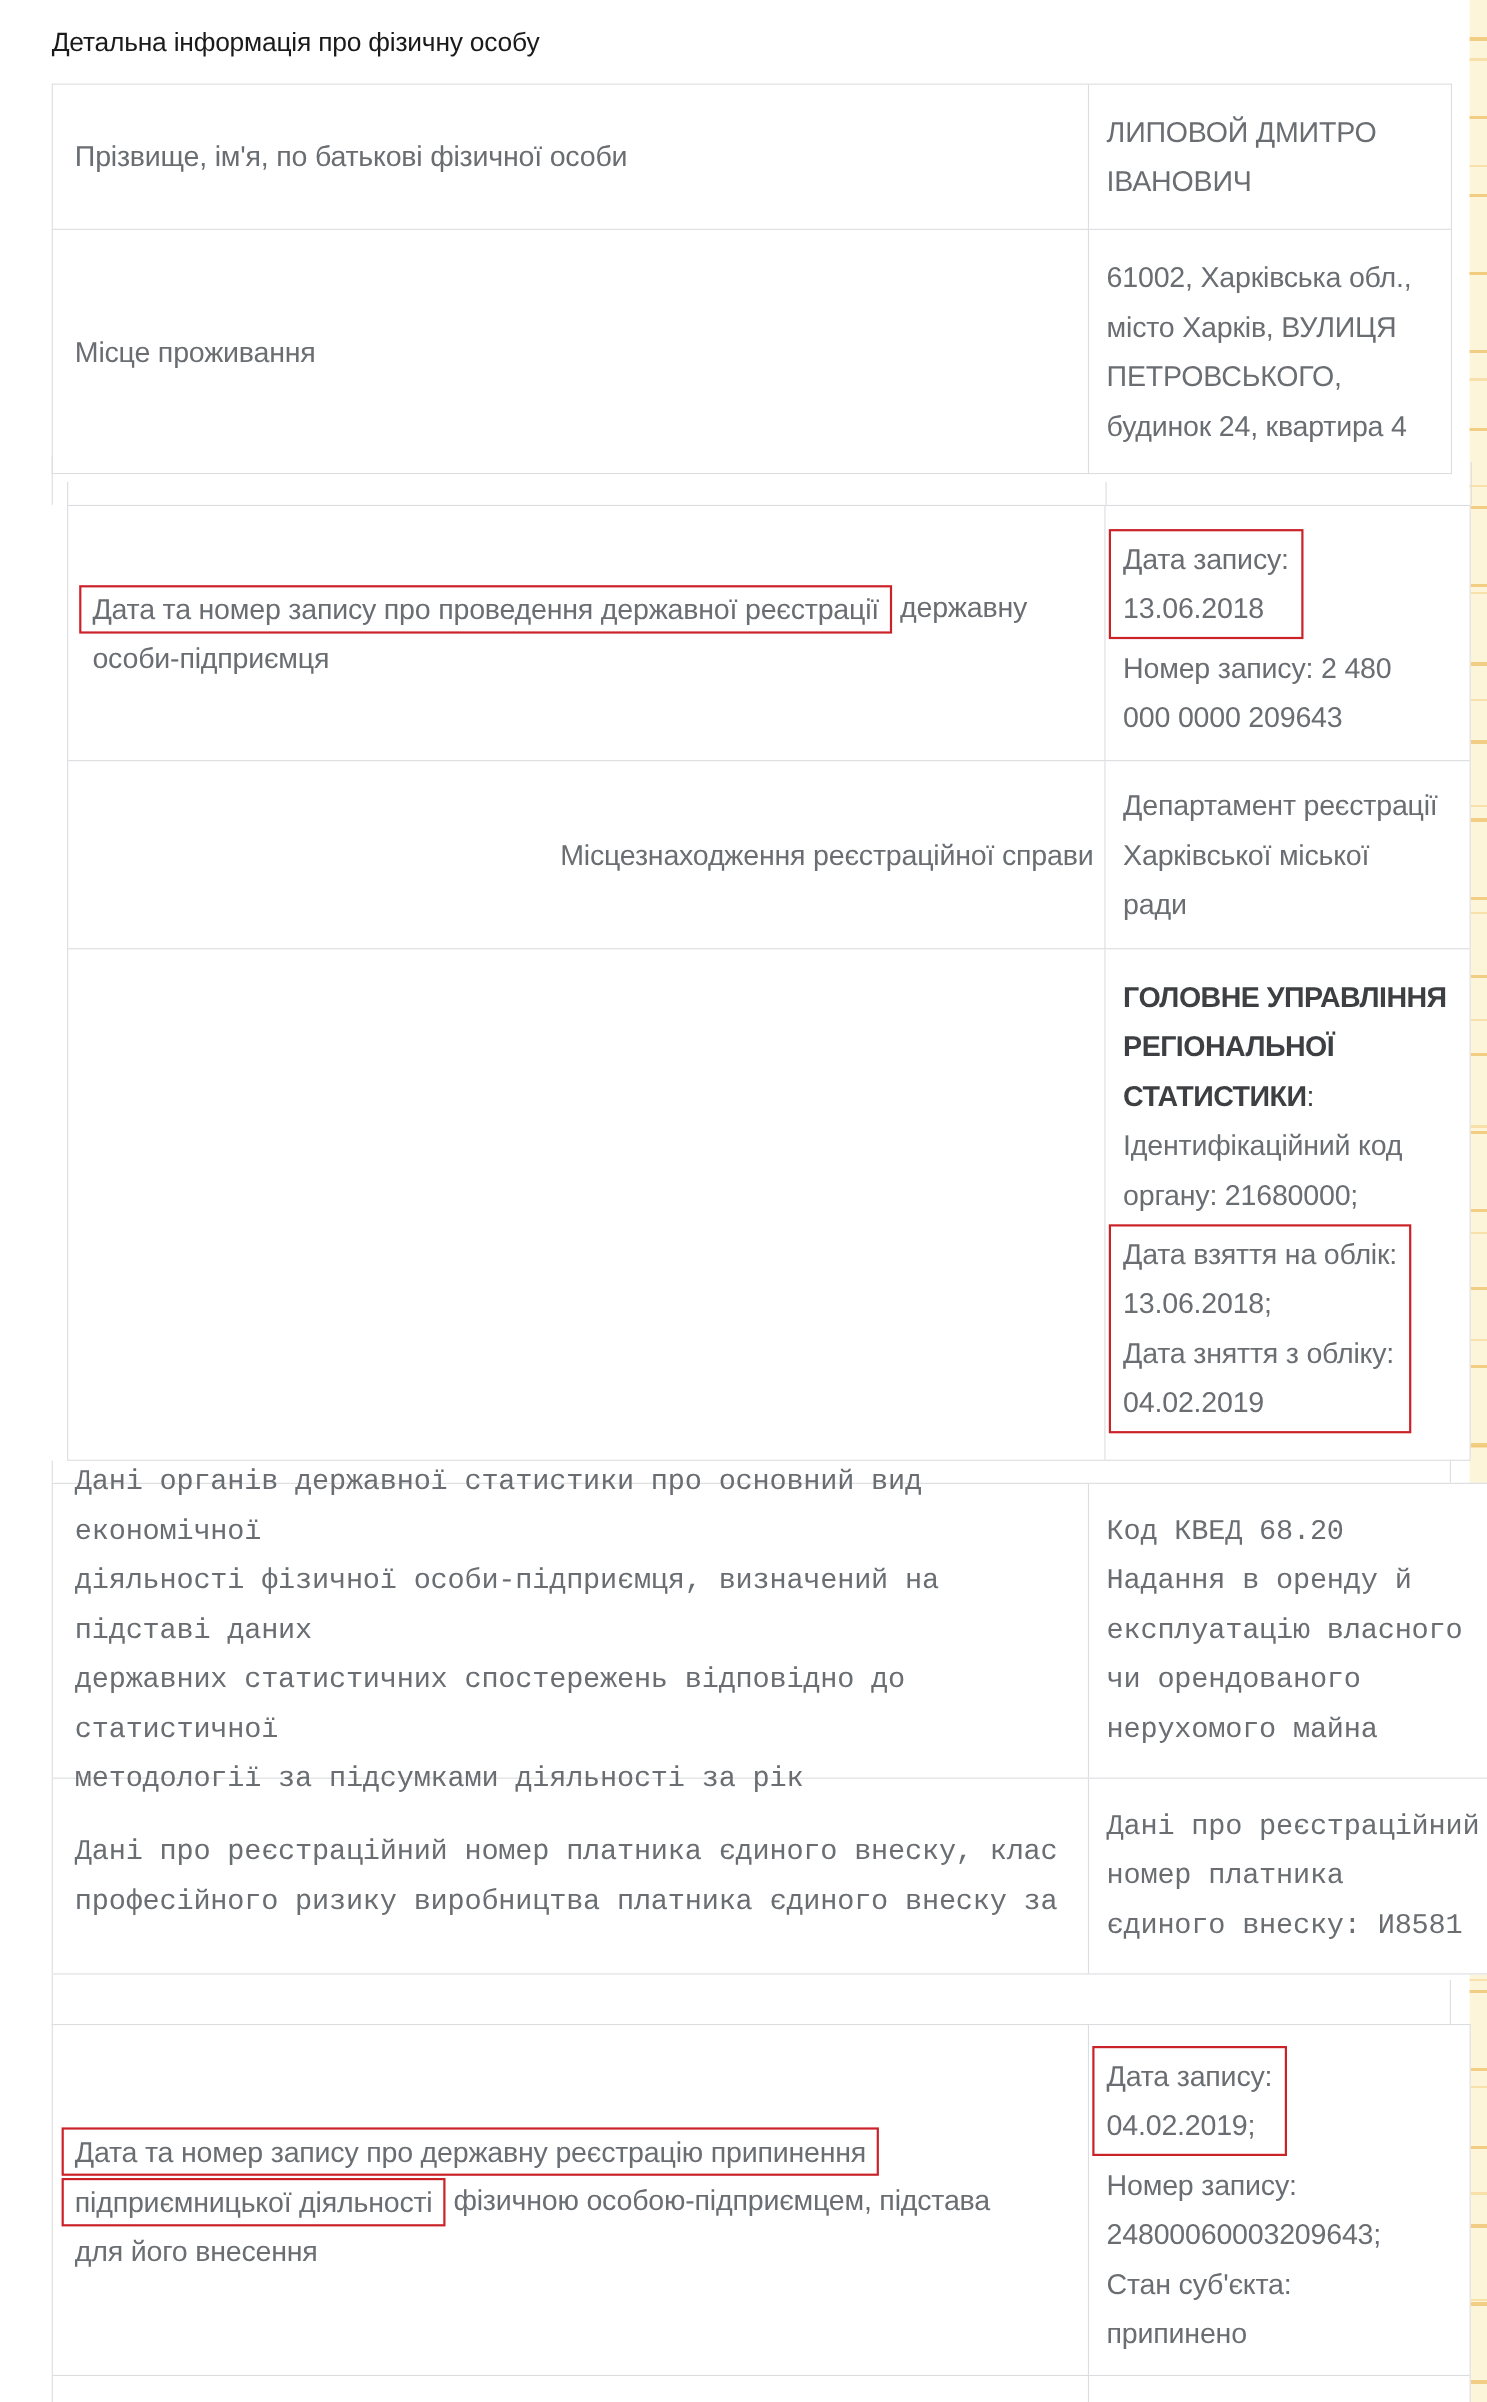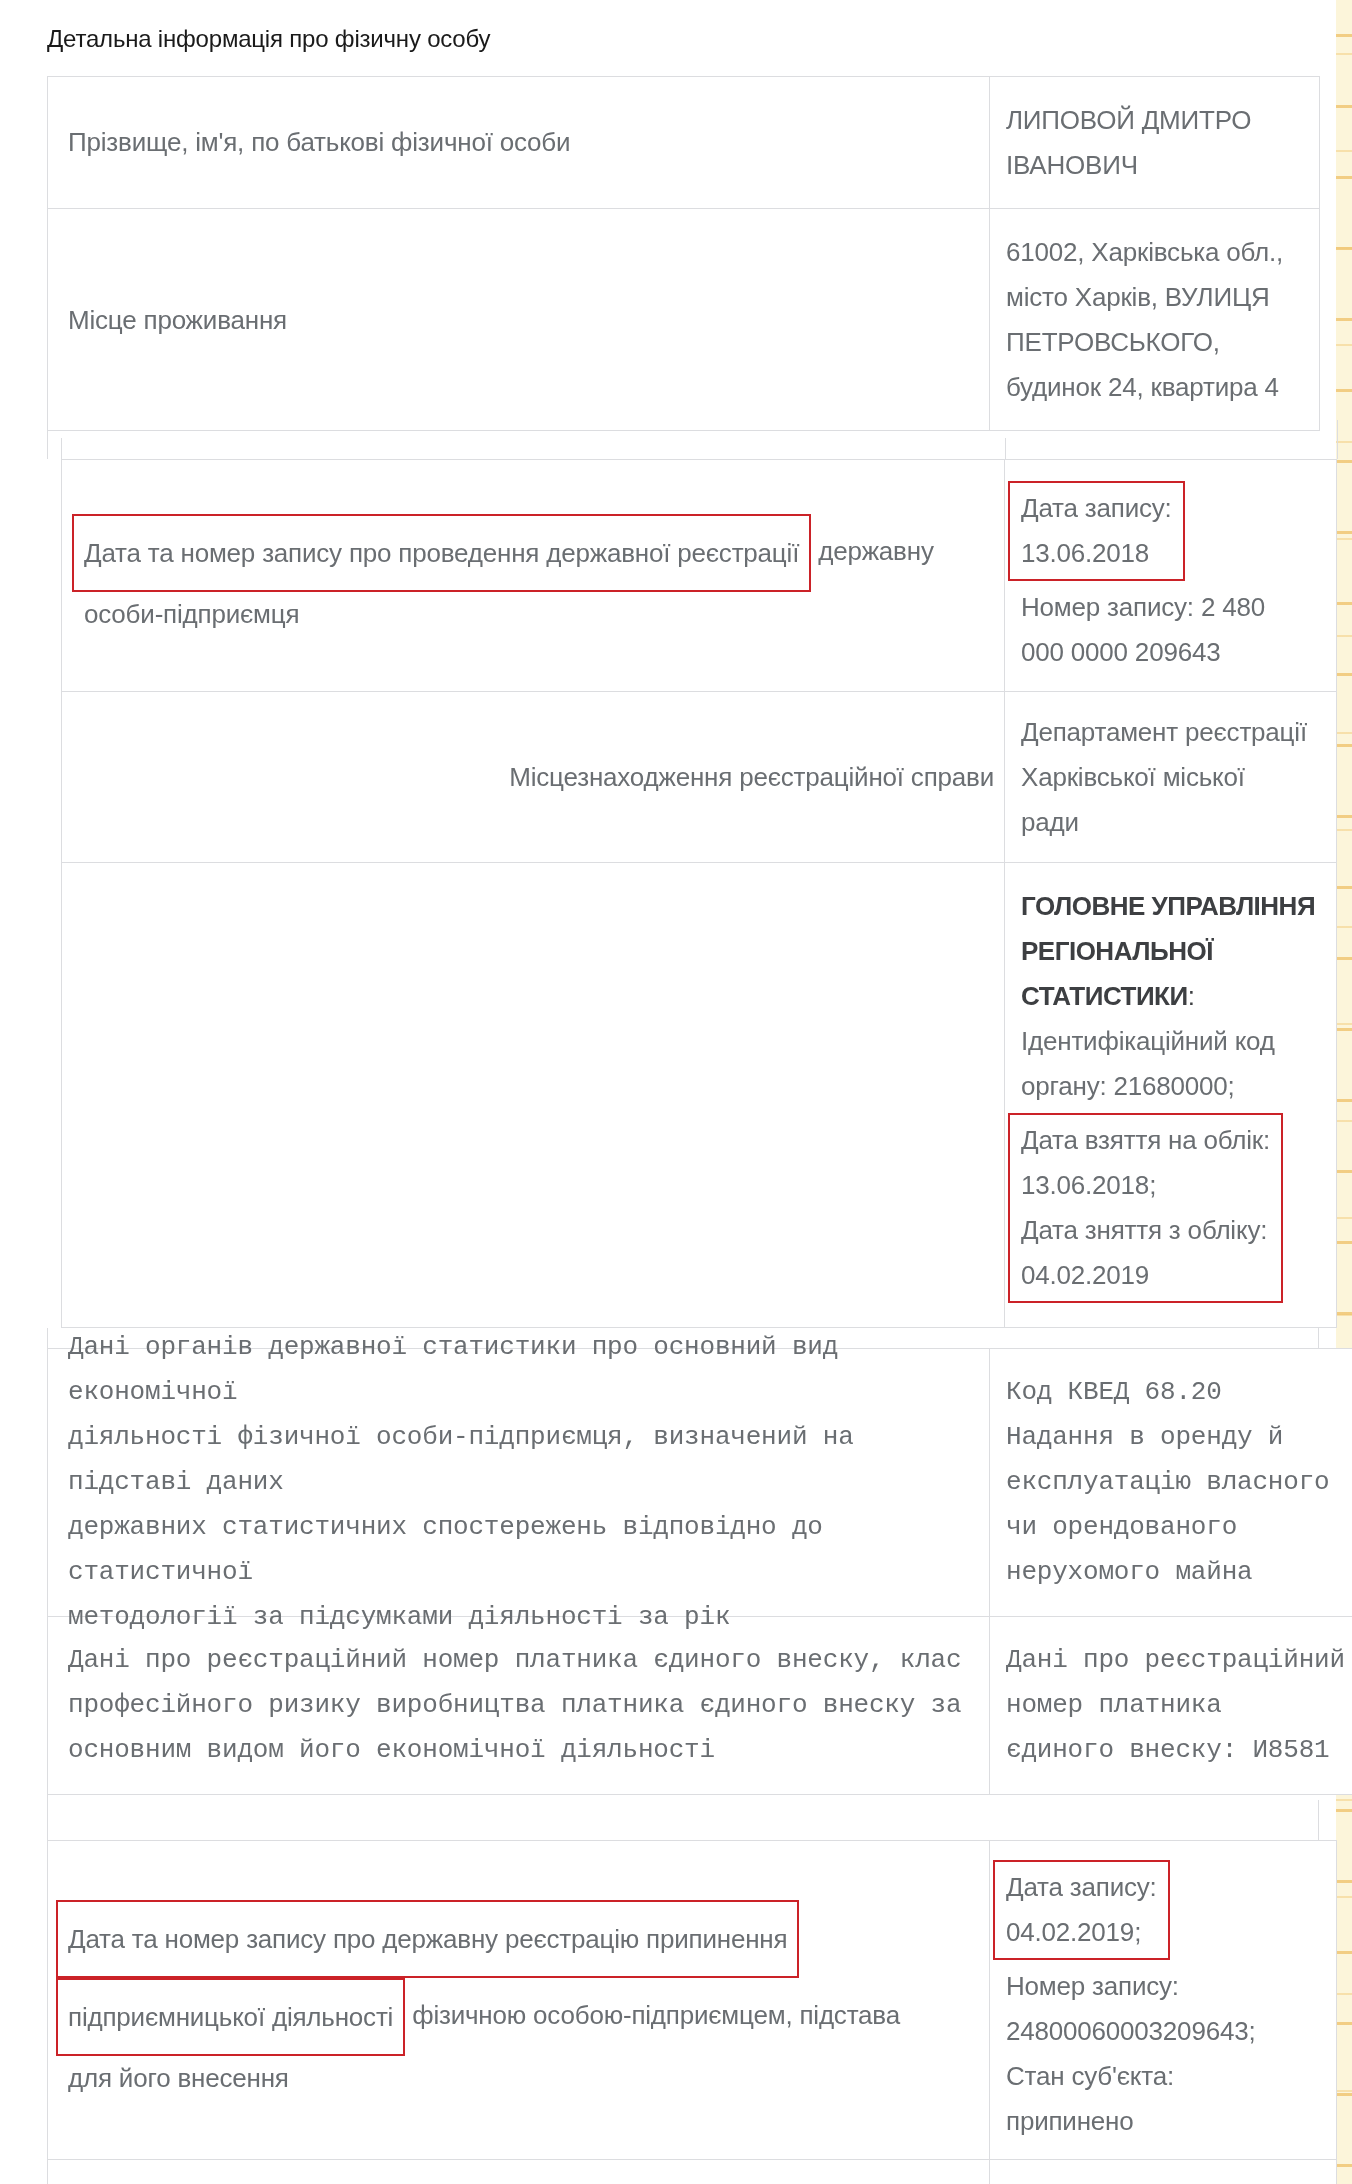--- a/index.html
+++ b/index.html
@@ -33,21 +33,21 @@
   .tbl{position:absolute;border:1px solid var(--border);background:#fff;box-sizing:border-box;}
   .row{display:flex;border-top:1px solid var(--border);box-sizing:border-box;}
   .row:first-child{border-top:none;}
   .cell{display:flex;flex-direction:column;justify-content:center;box-sizing:border-box;
         font-size:26px;line-height:45px;color:var(--gray);}
   .cell.label{padding-left:20px;padding-right:10px;border-right:1px solid var(--border);}
   .cell.value{flex:1;padding-left:16px;padding-right:8px;}
   .line{line-height:45px;}
 
   .rbox-block{border:2px solid var(--red);margin:4px 0 4px -13px;padding:3px 11px;width:fit-content;}
-  .rbox-inline{display:inline-block;border:2px solid var(--red);margin-left:-12px;padding:18px 10px;line-height:38px;vertical-align:middle;}
+  .rbox-inline{display:inline-block;border:2px solid var(--red);margin-left:-12px;padding:1px 10px;line-height:38px;vertical-align:middle;}
 
   .org{font-weight:bold;color:var(--dark);letter-spacing:-0.5px;}
   .colon{font-weight:normal;color:var(--dark);}
 
   .stub{position:absolute;width:1px;background:var(--border);}
 </style>
 </head>
 <body>
 
 <div id="canvas">
@@ -146,21 +146,20 @@
         <div class="line">Надання в оренду й</div>
         <div class="line">експлуатацію власного</div>
         <div class="line">чи орендованого</div>
         <div class="line">нерухомого майна</div>
       </div>
     </div>
     <div class="row" style="height:178px;">
       <div class="cell label" style="width:942px;">
         <div class="line">Дані про реєстраційний номер платника єдиного внеску, клас</div>
         <div class="line">професійного ризику виробництва платника єдиного внеску за</div>
-        <div class="line">основним видом його економічної діяльності</div>
       </div>
       <div class="cell value">
         <div class="line">Дані про реєстраційний</div>
         <div class="line">номер платника</div>
         <div class="line">єдиного внеску: И8581</div>
       </div>
     </div>
   </div>
 
   <div class="tbl" style="left:47px;top:1840px;width:1290px;height:344px;border-bottom:none;">

